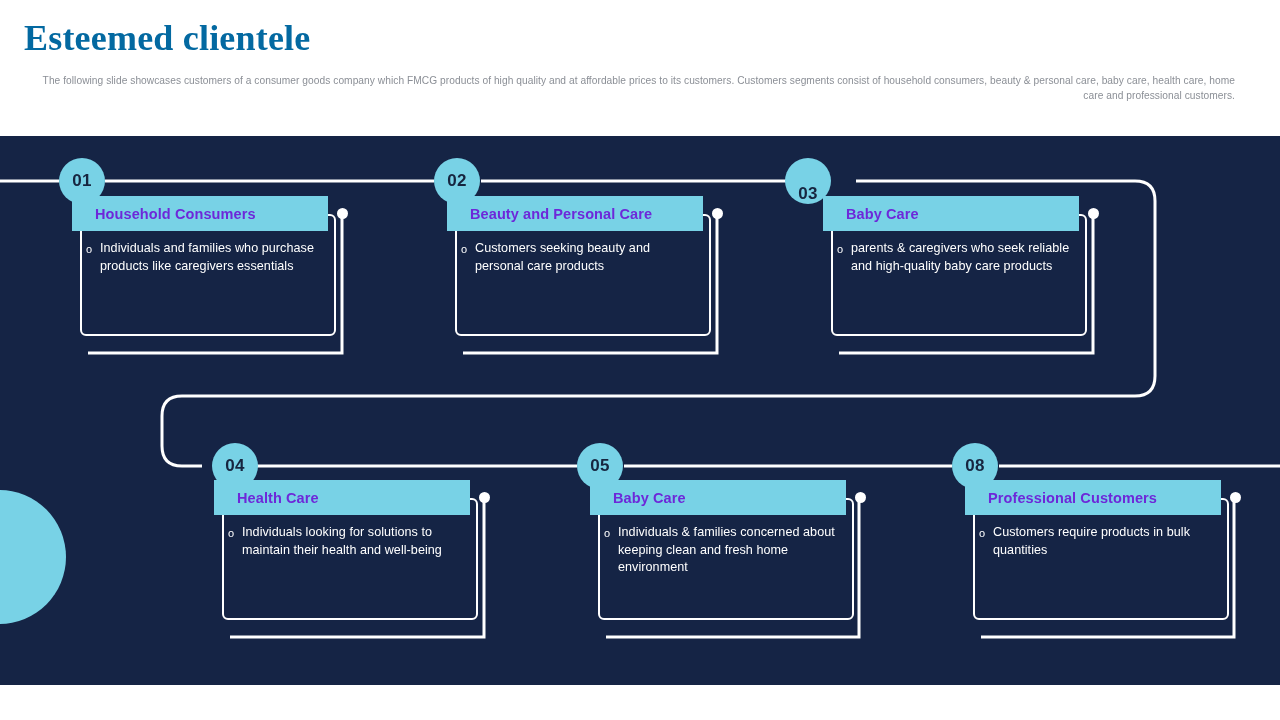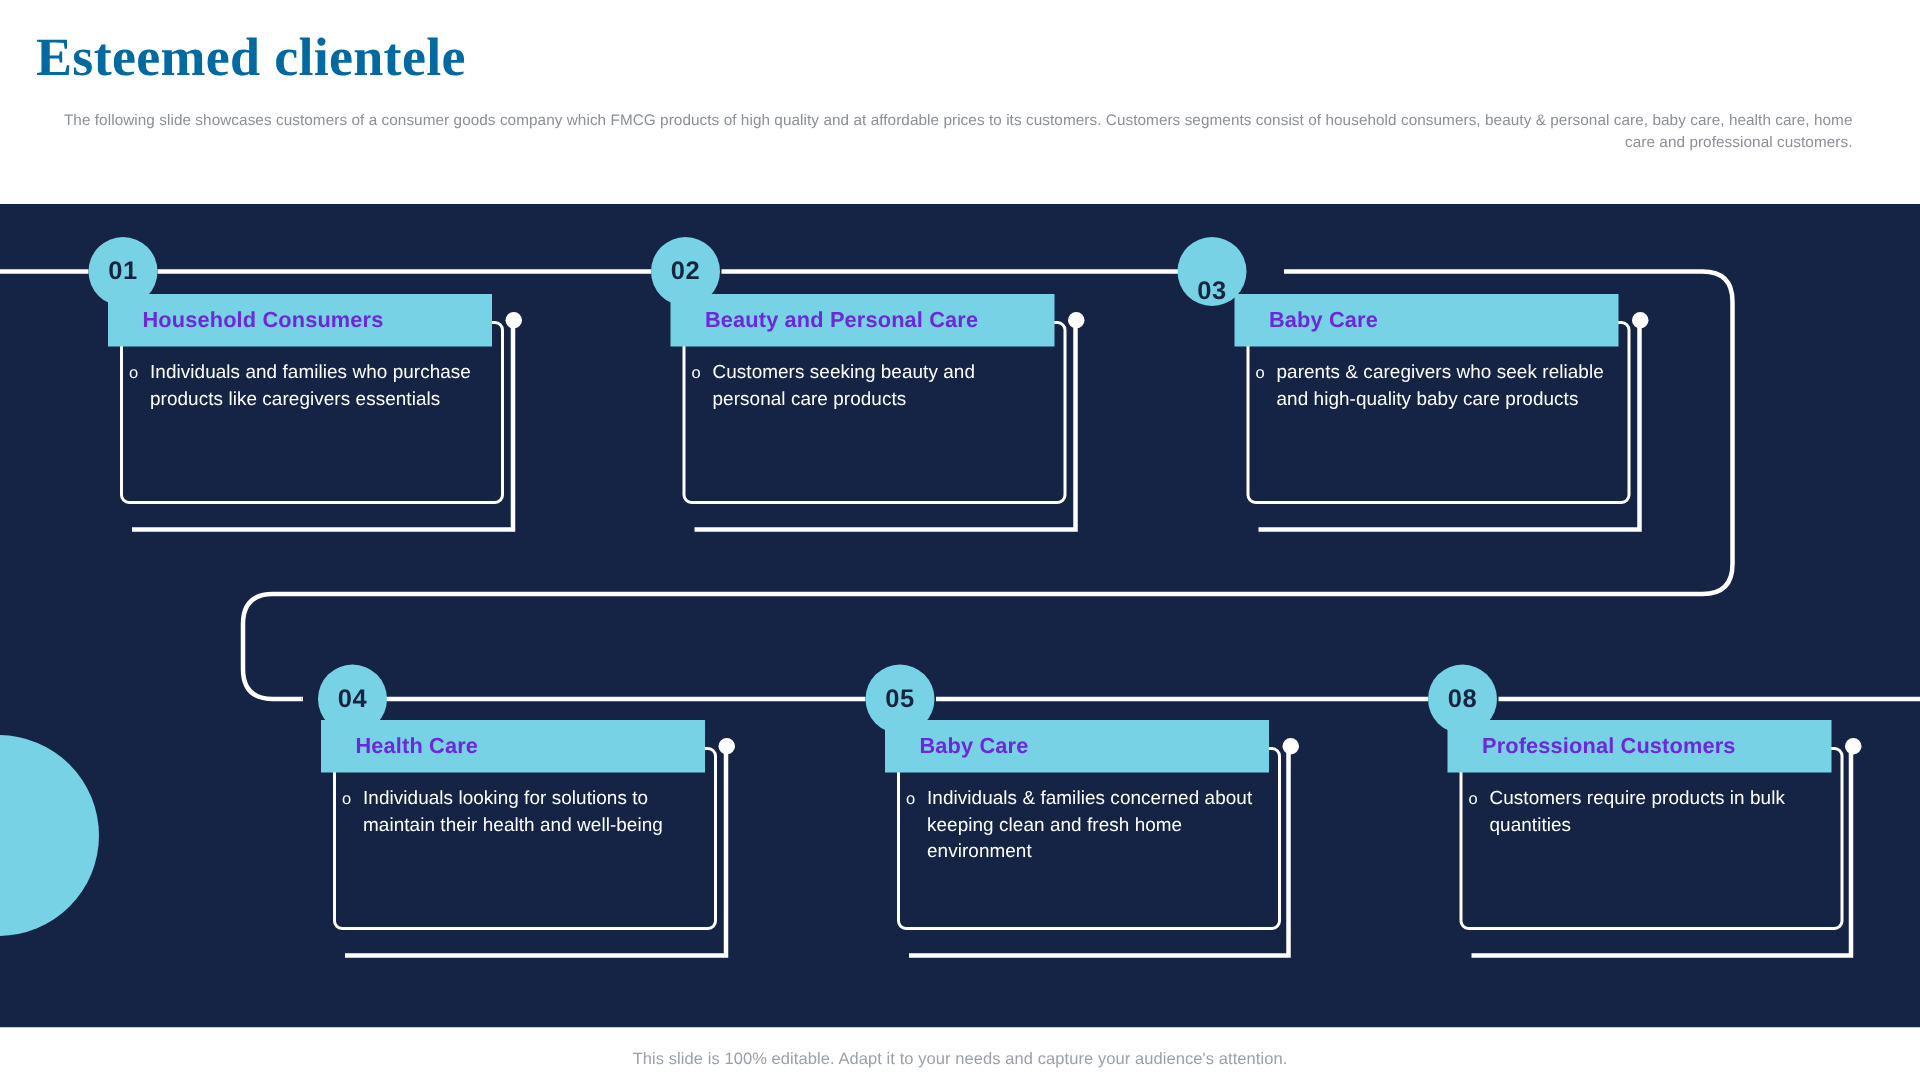--- a/index.html
+++ b/index.html
@@ -308,17 +308,14 @@
       </div>
       <div class="card-body">
         <span class="bullet-mark">o</span>
         <span class="bullet-text">Customers require products in bulk quantities</span>
       </div>
       <div class="node-dot" style="left:265px; top:12px;"></div>
     </div>
 
   </div>
 
-  <div class="footer">
-    <div class="footer-note">This slide is 100% editable. Adapt it to your needs and capture your audience's attention.</div>
-  </div>
 
 </div>
 
 </body></html>

